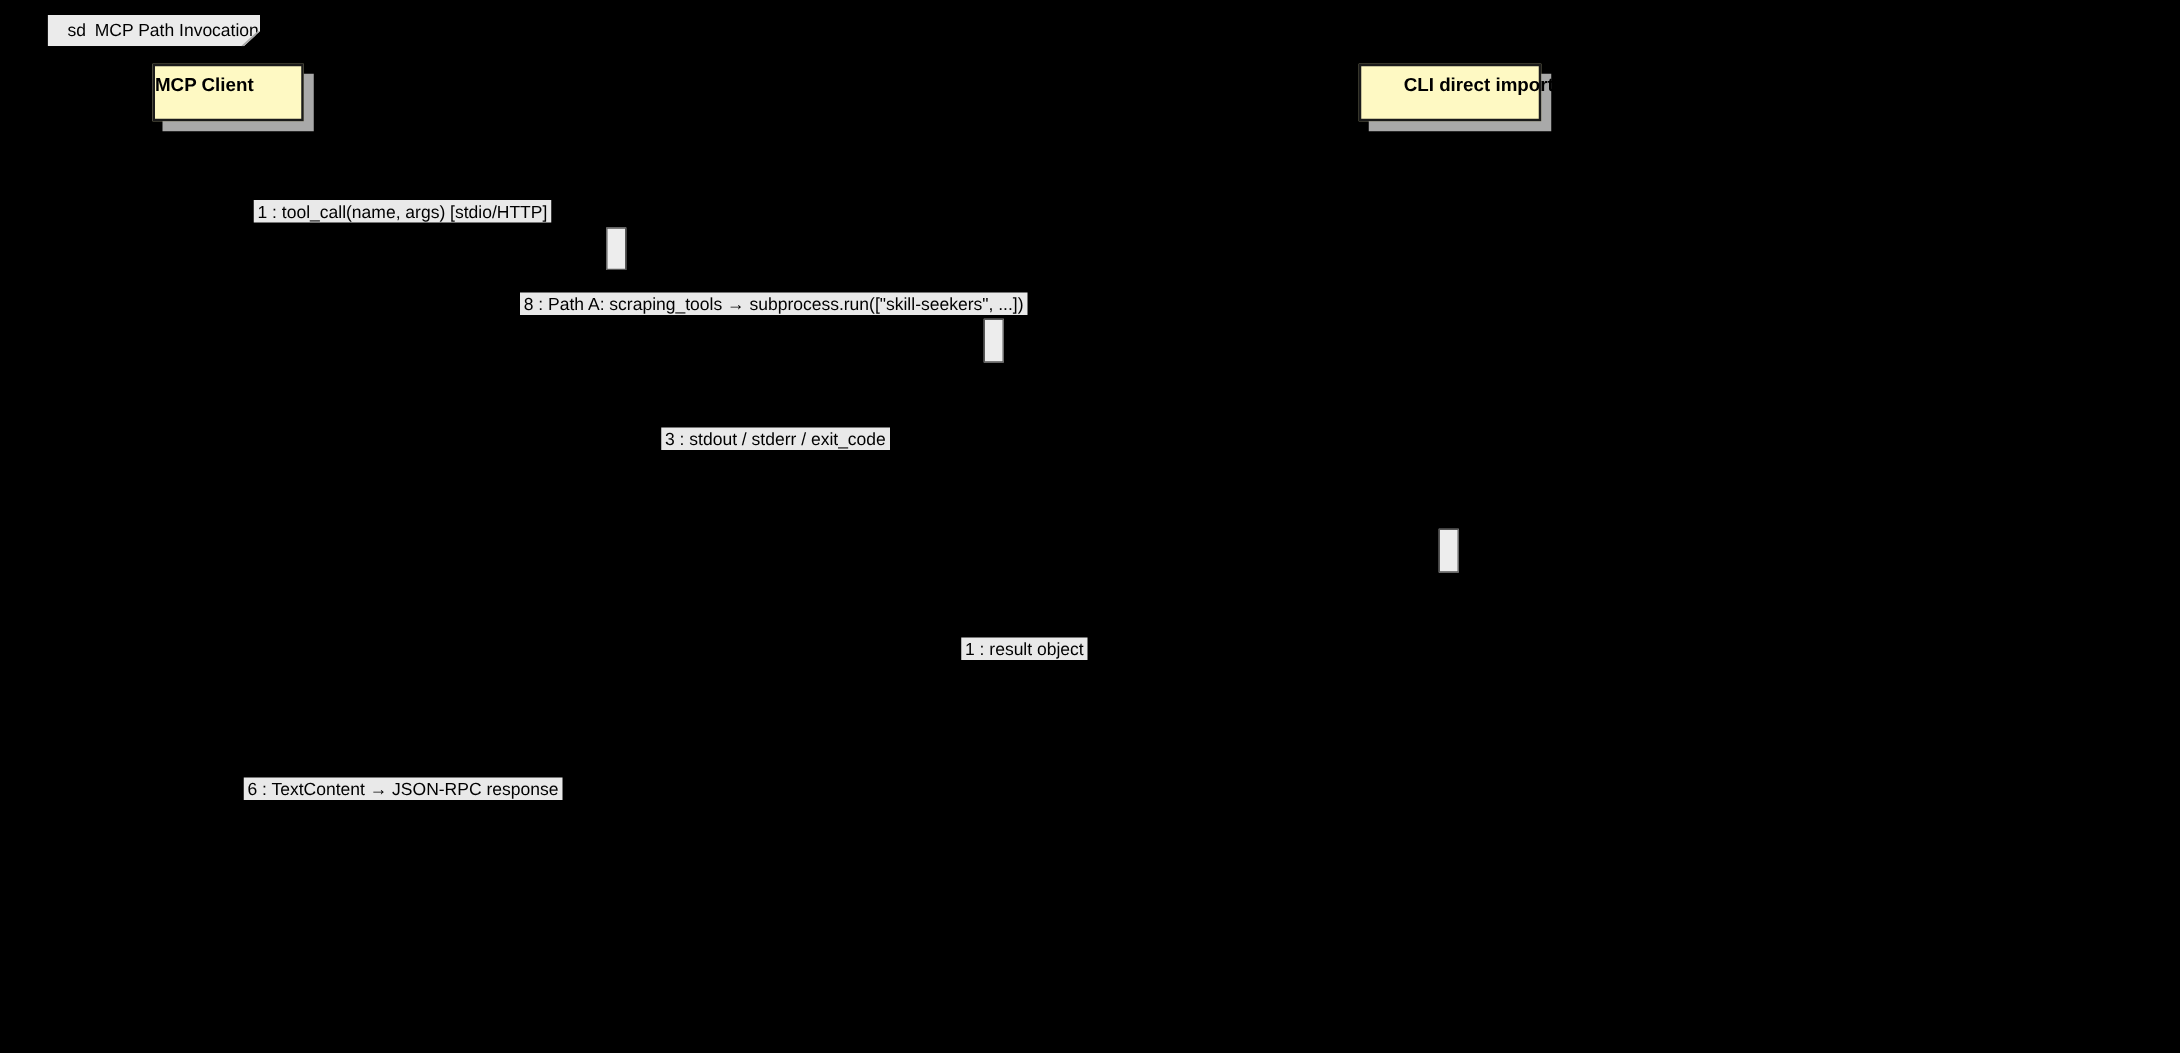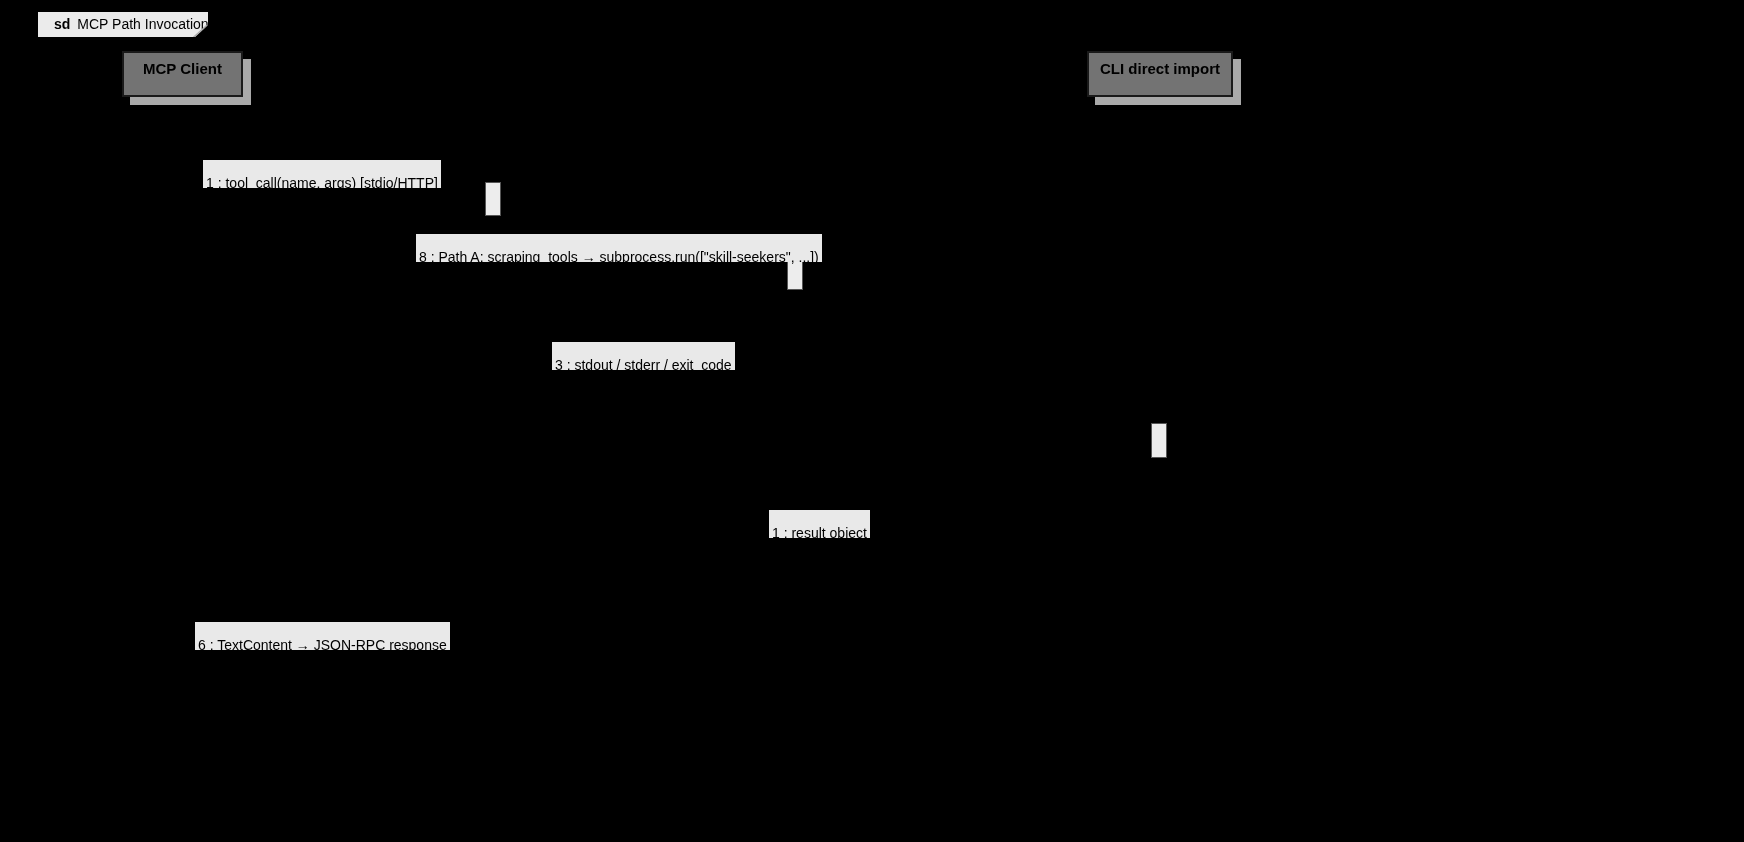--- a/index.html
+++ b/index.html
@@ -20,39 +20,38 @@
     left: 38px; top: 12px;
     width: 170px; height: 25px;
     background: #ebebeb;
     color: #000;
     font-size: 14px;
     line-height: 25px;
     padding-left: 16px;
     clip-path: polygon(0 0, 100% 0, 100% 52%, calc(100% - 13px) 100%, 0 100%);
     white-space: nowrap;
   }
-  .frame-label .kw { font-weight: bold; margin-right: 7px; }
+  .frame-label .kw { font-weight: normal; margin-right: 7px; }
   .frame-fold {
     position: absolute;
     right: -2px; bottom: 3px;
     width: 20px; height: 3px;
     background: #a9a9a9;
     transform: rotate(-42deg);
   }
   
   .participant {
     position: absolute;
     top: 51px; height: 46px;
-    background: #737373;
+    background: #fef9c3;
     border: 2px solid #1a1a1a;
     box-shadow: 8px 8px 0 0 #a9a9a9;
     color: #000;
     font-size: 15px;
     font-weight: bold;
-    text-align: center;
     padding-top: 7px;
     white-space: nowrap;
   }
   
   .lifeline {
     position: absolute;
     top: 97px; height: 663px;
     width: 0;
     border-left: 2px dashed #000000;
   }
@@ -71,52 +70,52 @@
   }
   .arrow.return { border-top-style: dashed; }
   
   .msg {
     position: absolute;
     height: 18px;
     line-height: 18px;
     background: #e9e9e9;
     color: #000;
     font-size: 14px;
-    padding: 14px 3px;
+    padding: 0 3px;
     white-space: nowrap;
   }
 </style>
 </head>
 <body>
 
 <div id="diagram">
 
   <div class="frame-label">
     <span class="kw">sd</span><span>MCP Path Invocation</span>
     <div class="frame-fold"></div>
   </div>
 
   <div class="lifeline" style="left:182px;"></div>
   <div class="lifeline" style="left:491px;"></div>
   <div class="lifeline" style="left:794px;"></div>
   <div class="lifeline" style="left:1159px;"></div>
 
   <div class="participant" style="left:122px;  width:121px;">MCP Client</div>
-  <div class="participant" style="left:1087px; width:146px;">CLI direct import</div>
+  <div class="participant" style="left:1087px; width:146px;padding-left:34px;">CLI direct import</div>
 
   <div class="arrow" style="left:183px; top:180px; width:302px;"></div>
   <div class="arrow" style="left:501px; top:253px; width:286px;"></div>
   <div class="arrow return" style="left:492px; top:361px; width:303px;"></div>
   <div class="arrow" style="left:501px; top:421px; width:650px;"></div>
   <div class="arrow return" style="left:492px; top:529px; width:668px;"></div>
   <div class="arrow return" style="left:183px; top:613px; width:309px;"></div>
 
   <div class="activation" style="left:485px;  top:182px; height:34px;"></div>
   <div class="activation" style="left:787px;  top:255px; height:35px;"></div>
   <div class="activation" style="left:1151px; top:423px; height:35px;"></div>
 
   <div class="msg" style="left:203px; top:160px;">1 : tool_call(name, args) [stdio/HTTP]</div>
   <div class="msg" style="left:416px; top:234px;">8 : Path A: scraping_tools → subprocess.run(["skill-seekers", ...])</div>
-  <div class="msg" style="left:552px; top:342px;text-align:center;">3 : stdout / stderr / exit_code</div>
+  <div class="msg" style="left:529px; top:342px;text-align:center;">3 : stdout / stderr / exit_code</div>
   <div class="msg" style="left:769px; top:510px;">1 : result object</div>
   <div class="msg" style="left:195px; top:622px;">6 : TextContent → JSON-RPC response</div>
 
 </div>
 
 </body></html>

